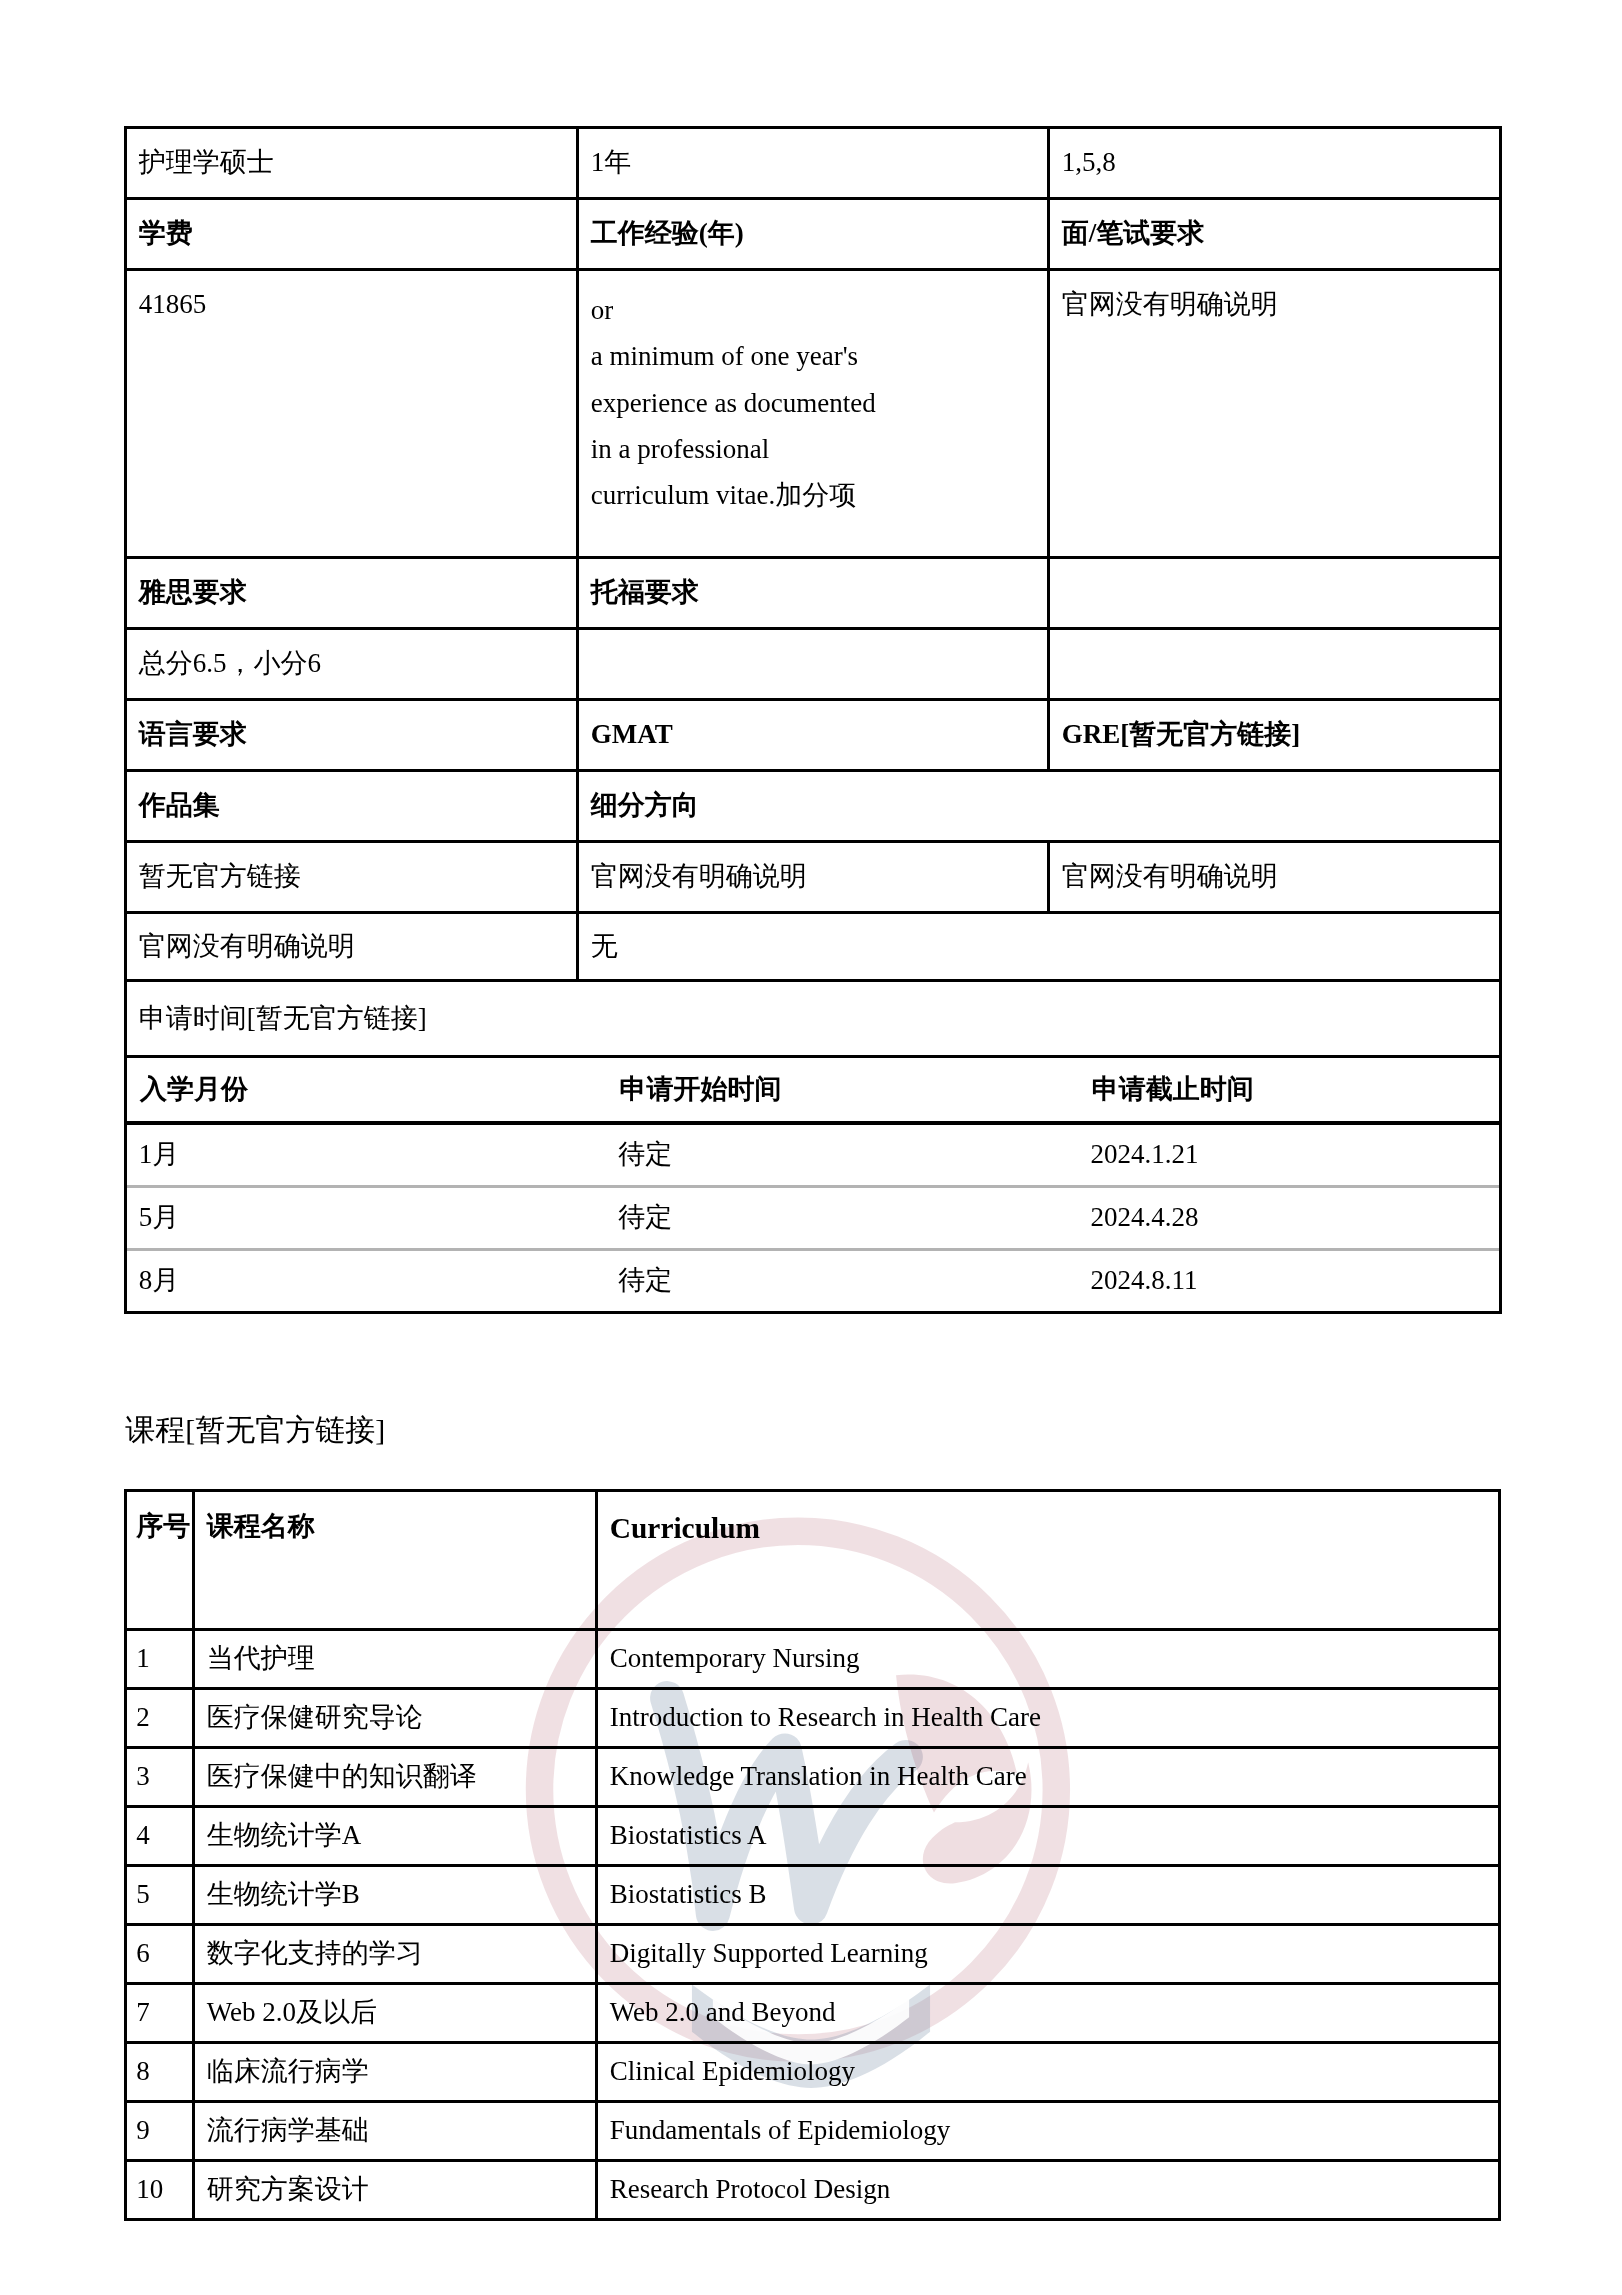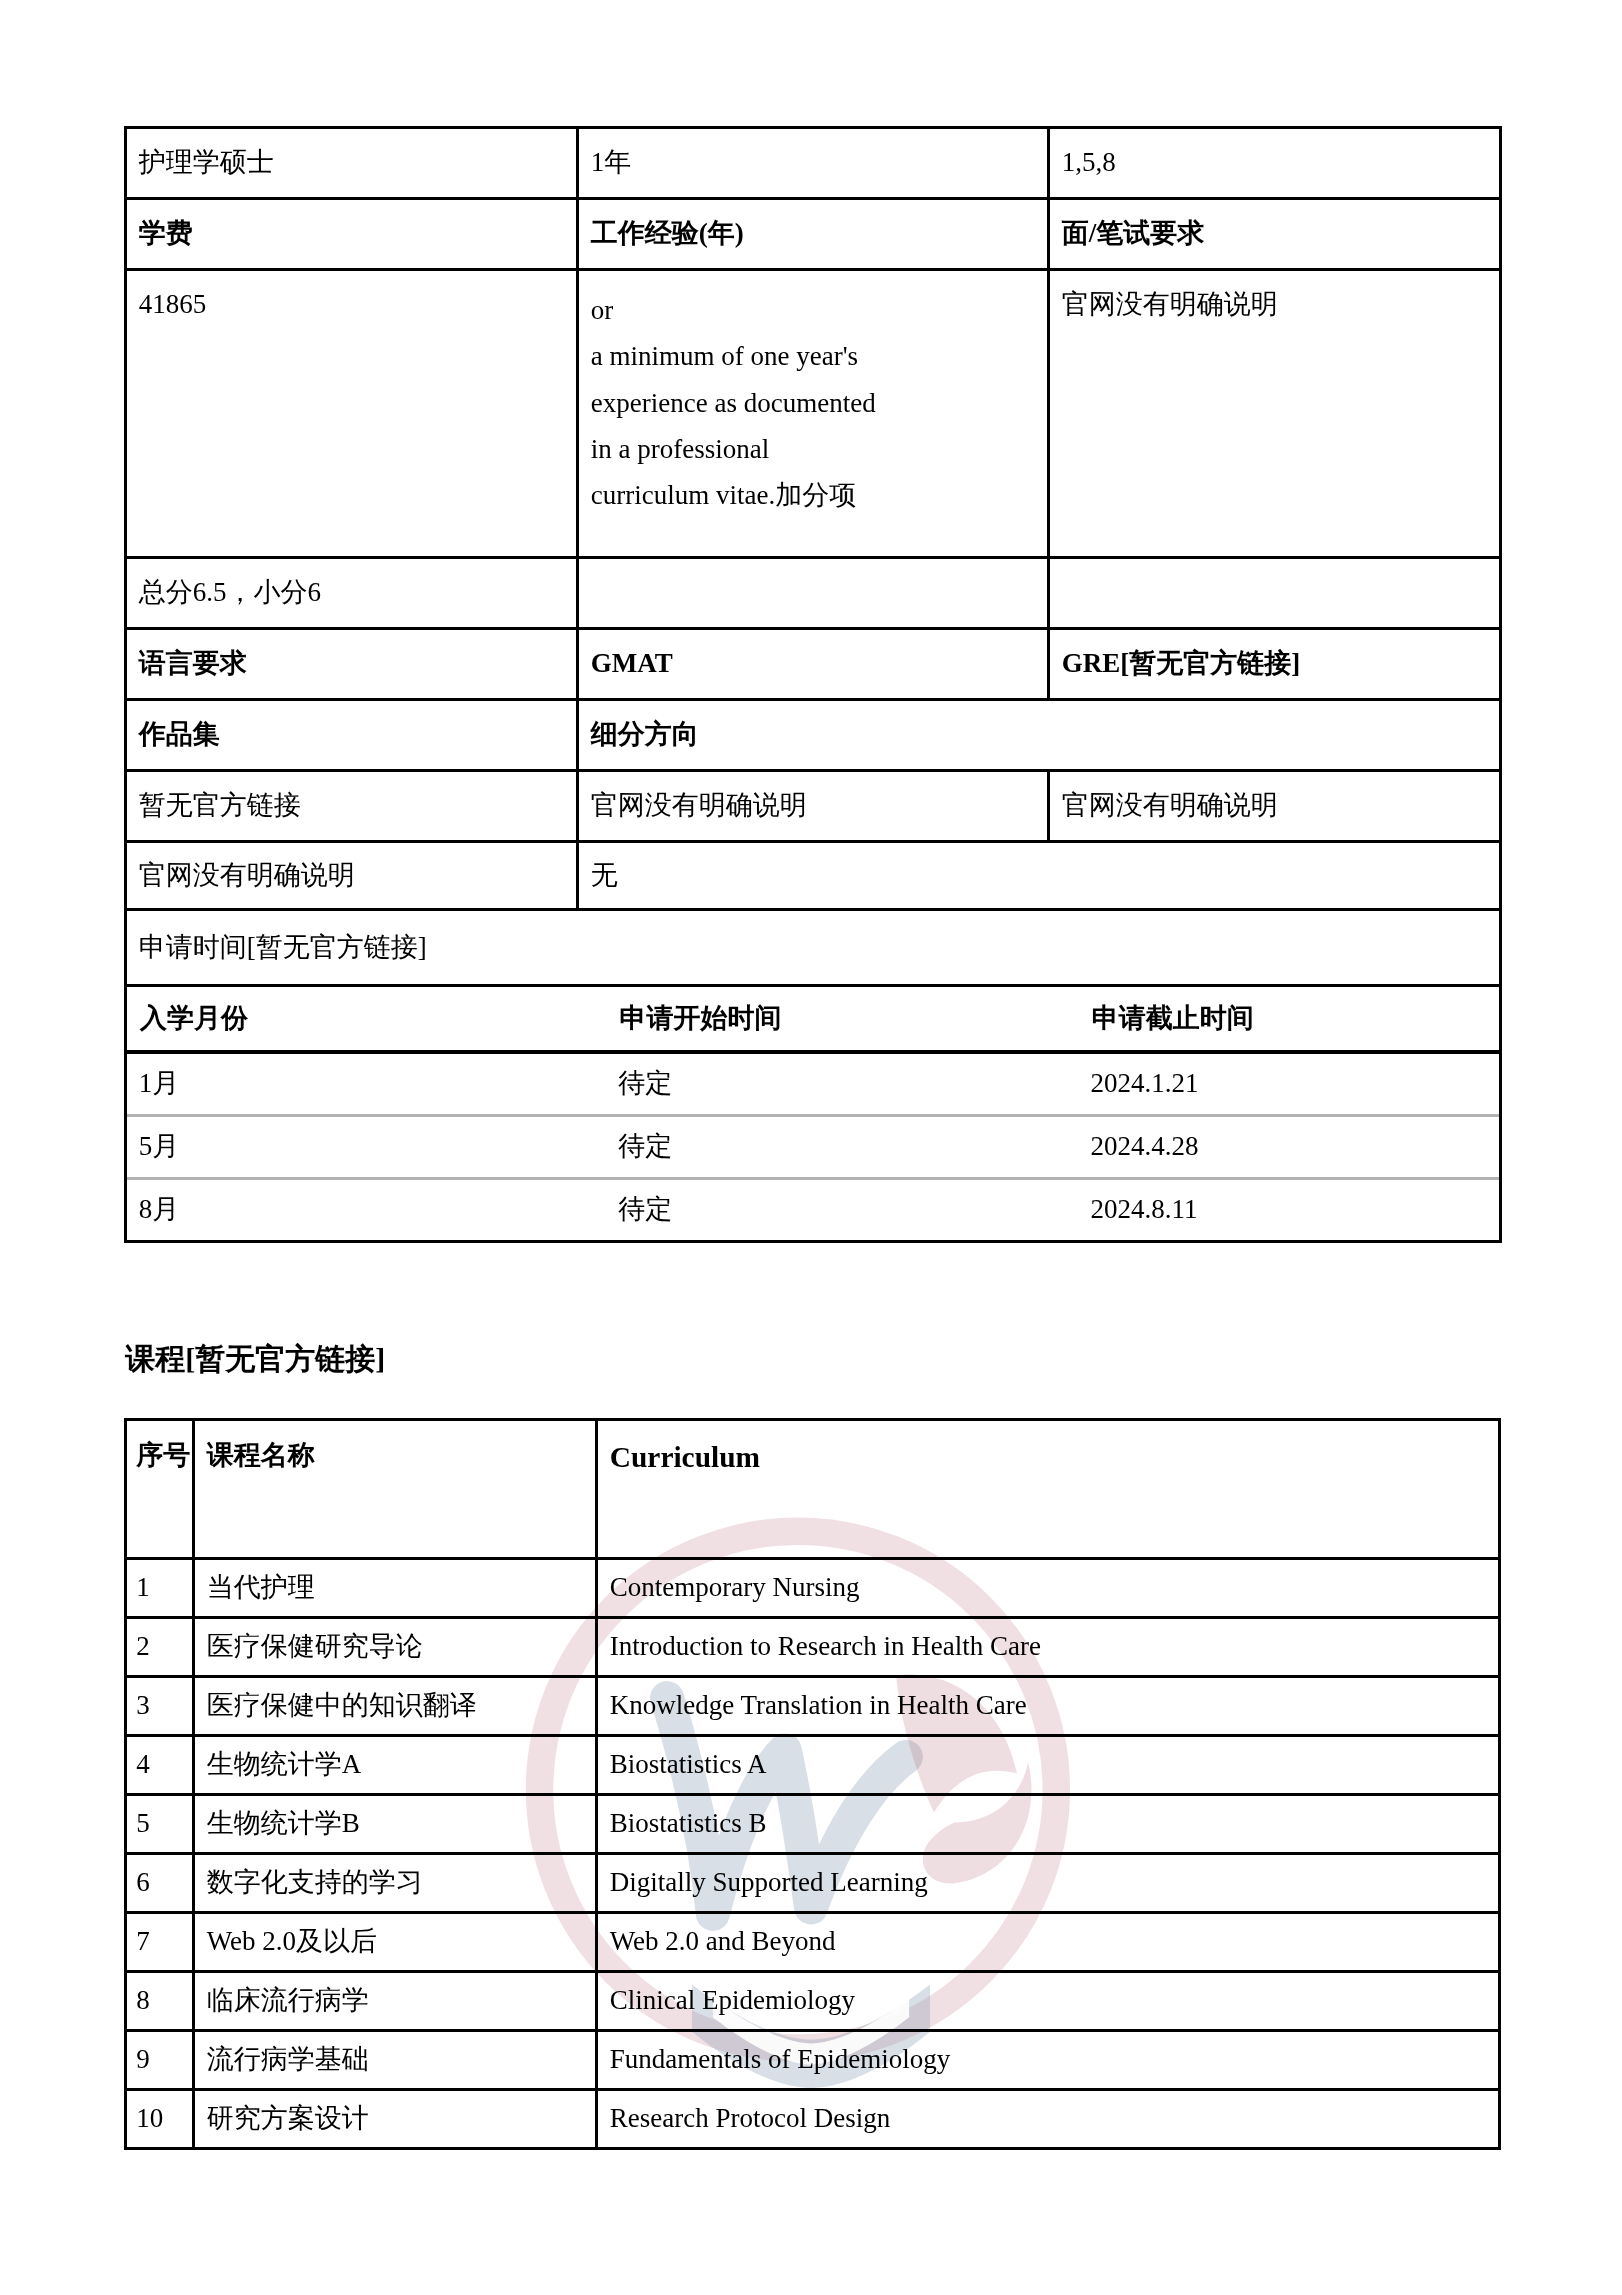--- a/index.html
+++ b/index.html
@@ -24,21 +24,21 @@
   .info .r10 td{height:65px;}
   .info .r11 td{height:73px;vertical-align:middle;}
   .info .noborder-inner{padding:0;}
 
   .schedule{width:100%;border:none;}
   .schedule th{border:none;border-bottom:4.6px solid #000;height:63px;
                vertical-align:middle;padding-left:13px;}
   .schedule td{border:none;height:60px;vertical-align:middle;}
   .schedule tr.sep td{border-top:3.3px solid #b3b3b3;}
 
-  .section-title{font-size:30px;font-weight:700;margin:98px 0 41px 1.3px;line-height:1.2;}
+  .section-title{font-size:30px;font-weight:400;margin:98px 0 41px 1.3px;line-height:1.2;}
 
   .curriculum th{height:119px;vertical-align:top;padding-top:17px;}
   .curriculum .en-head{font-size:29.4px;}
   .curriculum td{height:56px;vertical-align:middle;}
   .curriculum .no-col{padding-left:9.2px;padding-right:0;}
 </style>
 </head>
 <body>
 
 <div class="page">
@@ -72,20 +72,25 @@
         <th>面/笔试要求</th>
       </tr>
       <tr>
         <td class="vtop">41865</td>
         <td class="vtop multiline">or
 a minimum of one year's
 experience as documented
 in a professional
 curriculum vitae.加分项</td>
         <td class="vtop">官网没有明确说明</td>
+      </tr>
+      <tr>
+        <th>雅思要求</th>
+        <th>托福要求</th>
+        <th></th>
       </tr>
       <tr>
         <td>总分6.5，小分6</td>
         <td></td>
         <td></td>
       </tr>
       <tr>
         <th>语言要求</th>
         <th>GMAT</th>
         <th>GRE[暂无官方链接]</th>

